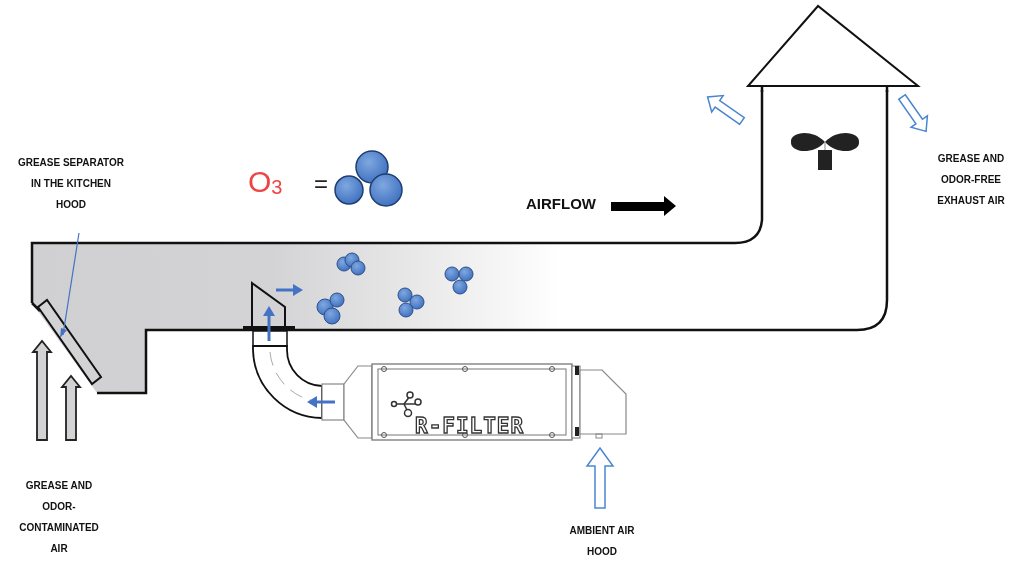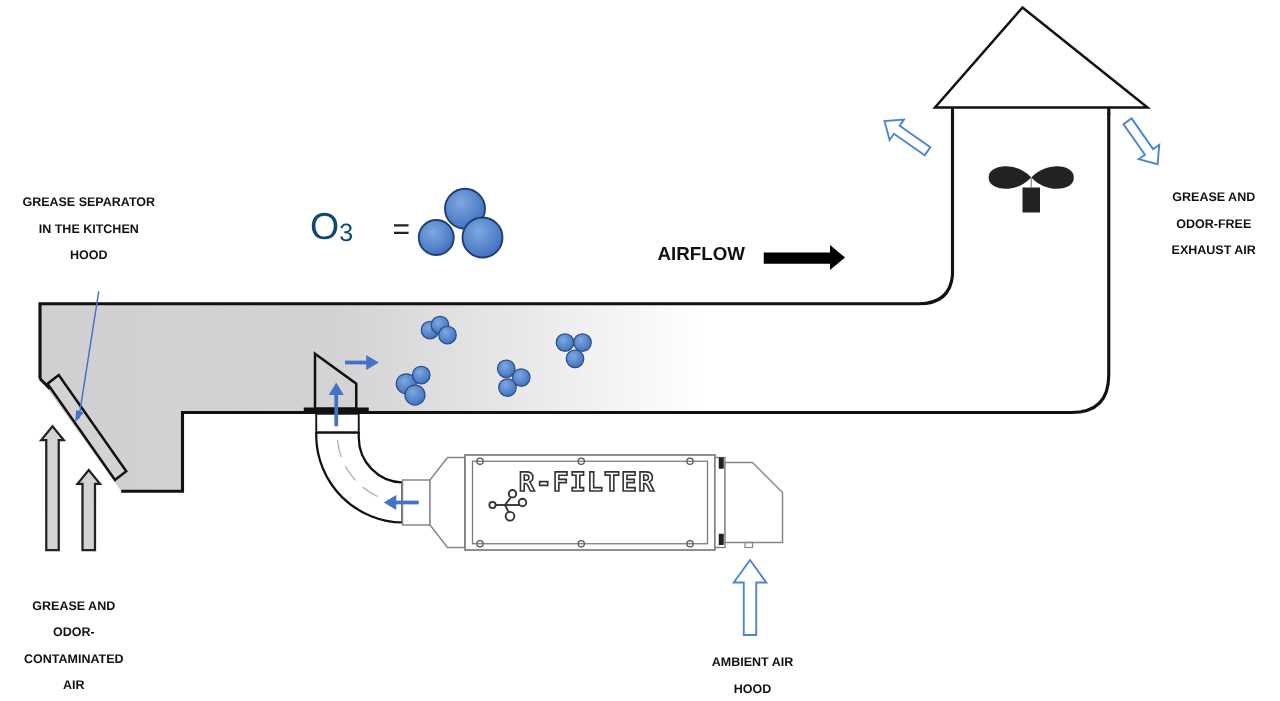--- a/index.html
+++ b/index.html
@@ -11,38 +11,38 @@
       font-weight: bold;
       font-size: 10px;
       line-height: 21px;
       color: #111111;
       text-align: center;
       white-space: pre-line;
     }
     .o3 {
       position: absolute;
       font-family: "Liberation Sans", sans-serif;
-      color: #0c4a6e;
+      color: #ef4444;
       font-size: 30px;
       left: 248px; top: 165px;
     }
     .o3 sub { font-size: 20px; vertical-align: -2px; }
     .eq {
       position: absolute;
       font-family: "Liberation Sans", sans-serif;
       color: #222;
       font-size: 24px;
       left: 314px; top: 170px;
     }
     .airflow {
       position: absolute; left: 526px; top: 195px;
       font-family: "Liberation Sans", sans-serif; font-weight: bold; font-size: 15px; color: #111;
     }
     .brand {
-      position: absolute; left: 415px; top: 374px;
+      position: absolute; left: 415px; top: 414px;
       font-family: "DejaVu Sans Mono", monospace; font-weight: bold; font-size: 21px;
       color: #ffffff; -webkit-text-stroke: 1.3px #333; letter-spacing: 1px;
     }
   </style>
 </head>
 <body>
 
 <svg id="diagram" viewBox="0 0 1024 561" xmlns="http://www.w3.org/2000/svg">
   <defs>
     <linearGradient id="ductGrad" x1="0" y1="0" x2="1" y2="0">

